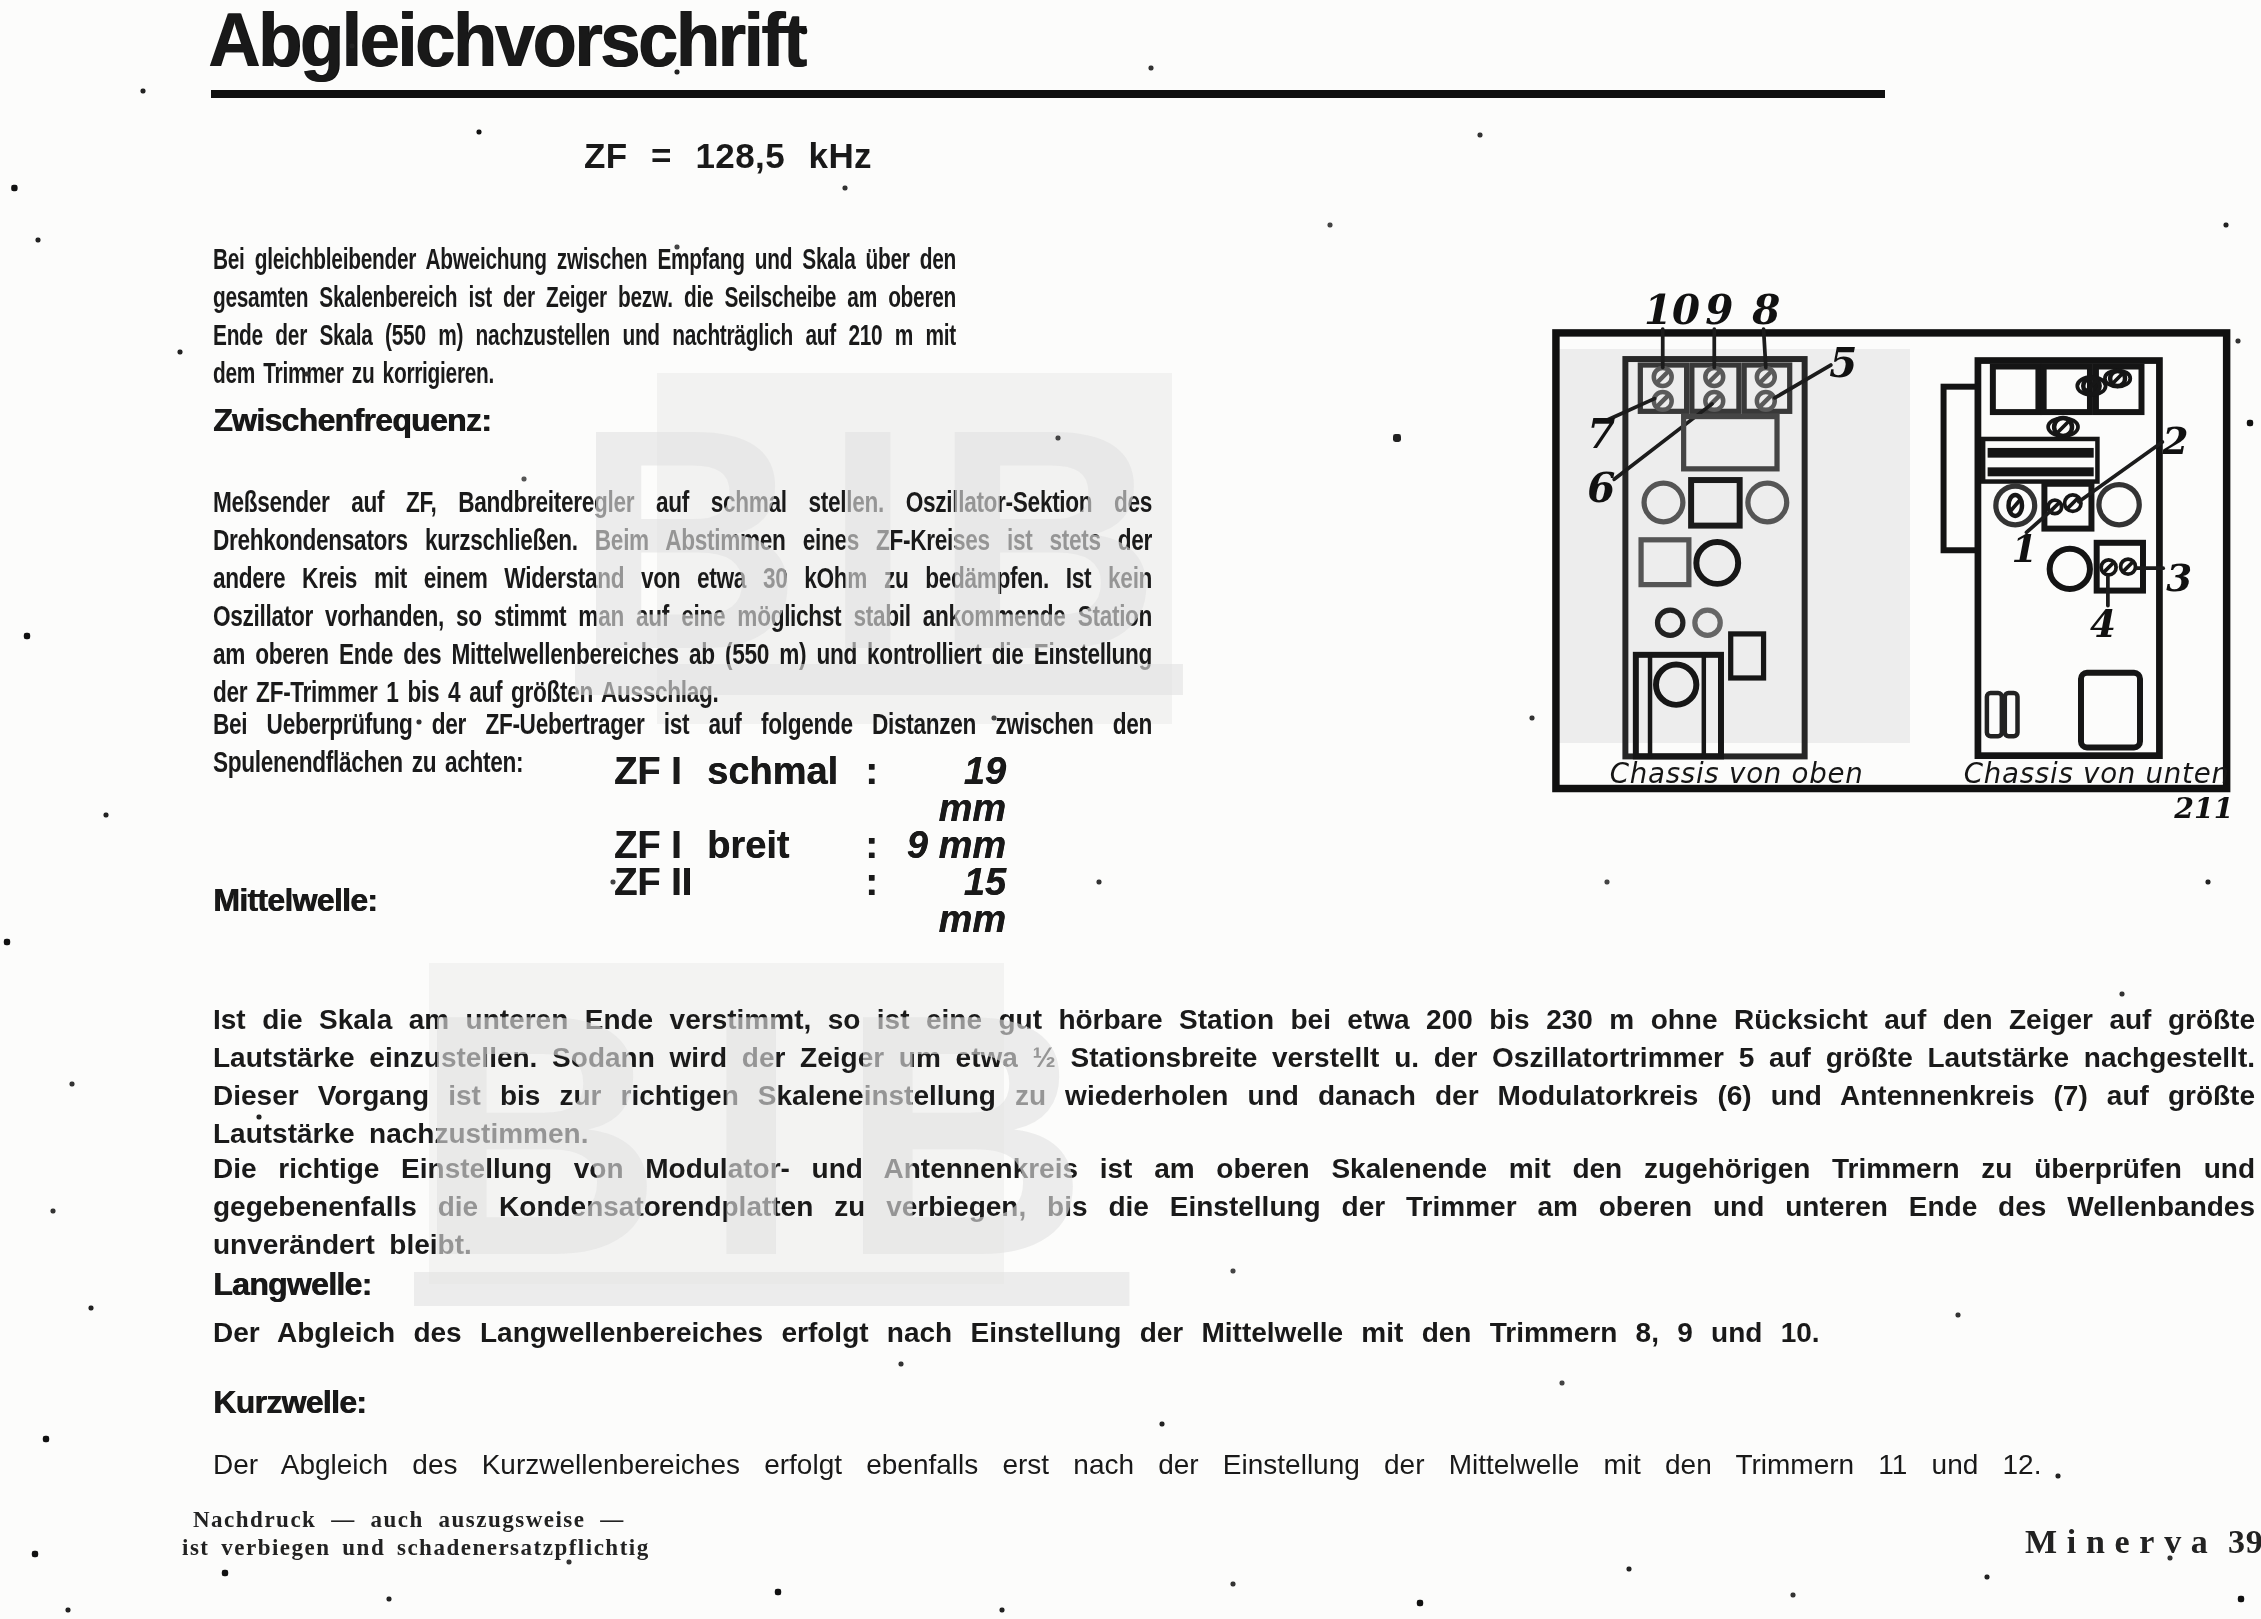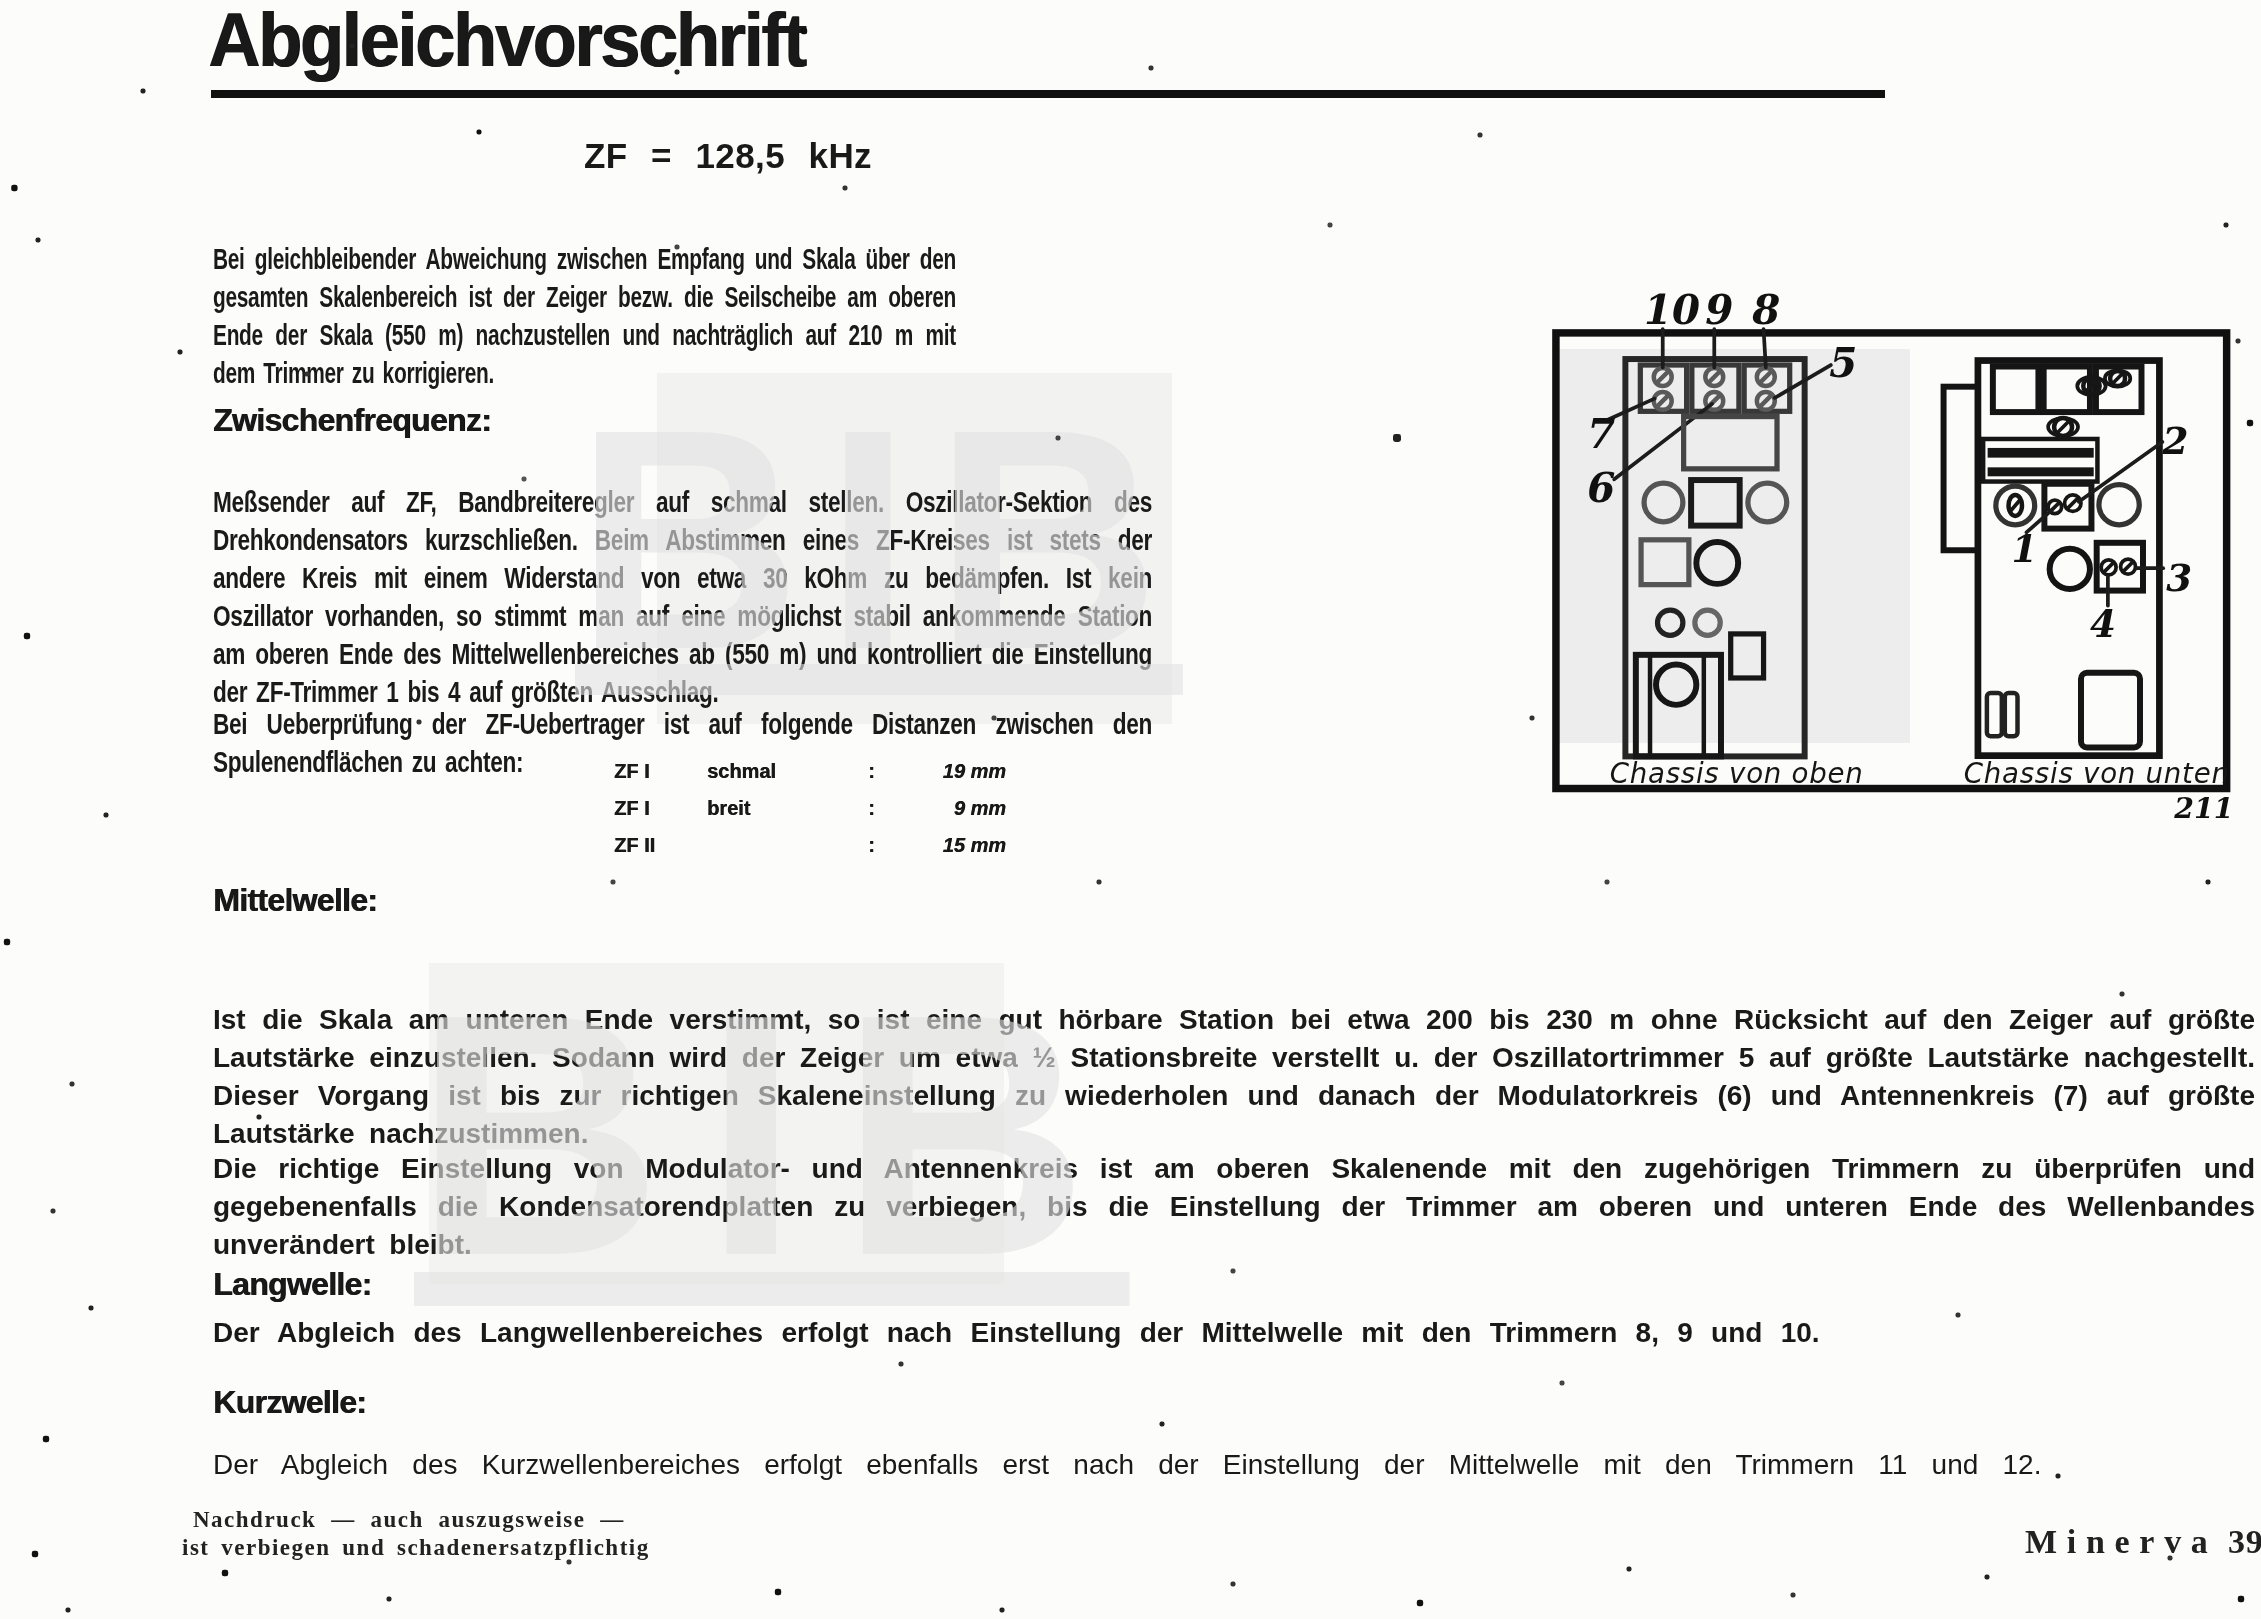--- a/index.html
+++ b/index.html
@@ -14,21 +14,21 @@
   
   .para{position:absolute;text-align:justify;font-weight:700;color:#1a1a1a;z-index:2;}
   .squeeze{transform-origin:0 0;}
   #intro{left:213px;top:211px;width:1032px;font-size:29px;line-height:38px;letter-spacing:-0.4px;word-spacing:3.7px;transform:scaleX(0.72);}
   .hd{position:absolute;font-size:32px;font-weight:700;letter-spacing:-0.7px;text-shadow:0.7px 0 0 #111;z-index:2;}
   #hd-zf{left:213px;top:402px;}
   #zf-p1{left:213px;top:454px;width:1204px;font-size:29px;line-height:38px;letter-spacing:-0.4px;word-spacing:3.7px;transform:scaleX(0.78);}
   #zf-p2{left:213px;top:676px;width:1204px;font-size:29px;line-height:38px;letter-spacing:-0.4px;word-spacing:3.7px;transform:scaleX(0.78);}
   
   #zftable{left:614px;top:753px;display:grid;grid-template-columns:93px 146px 37px 116px;
-           font-size:20px;font-weight:700;line-height:37px;text-shadow:0.4px 0 0 #111;z-index:2;}
+           font-size:38px;font-weight:700;line-height:37px;text-shadow:0.4px 0 0 #111;z-index:2;}
   #zftable .val{text-align:right;font-style:italic;}
   #zftable .sep{text-align:center;}
   
   #hd-mw{left:213px;top:882px;}
   #mw-p1{left:213px;top:973px;width:2042px;font-size:28px;line-height:38px;word-spacing:6.7px;}
   #mw-p2{left:213px;top:1122px;width:2042px;font-size:28px;line-height:38px;word-spacing:6.7px;}
   #hd-lw{left:213px;top:1266px;}
   #lw-p{left:213px;top:1317px;font-size:28px;font-weight:700;word-spacing:10.5px;white-space:nowrap;z-index:2;}
   #hd-kw{left:213px;top:1384px;}
   #kw-p{left:213px;top:1449px;font-size:28px;font-weight:400;word-spacing:16.4px;white-space:nowrap;z-index:2;}

